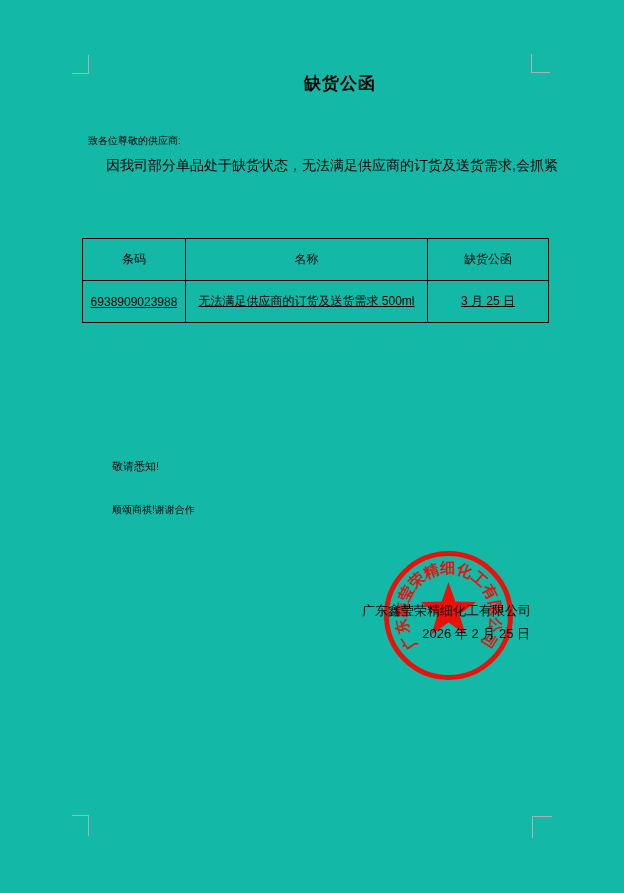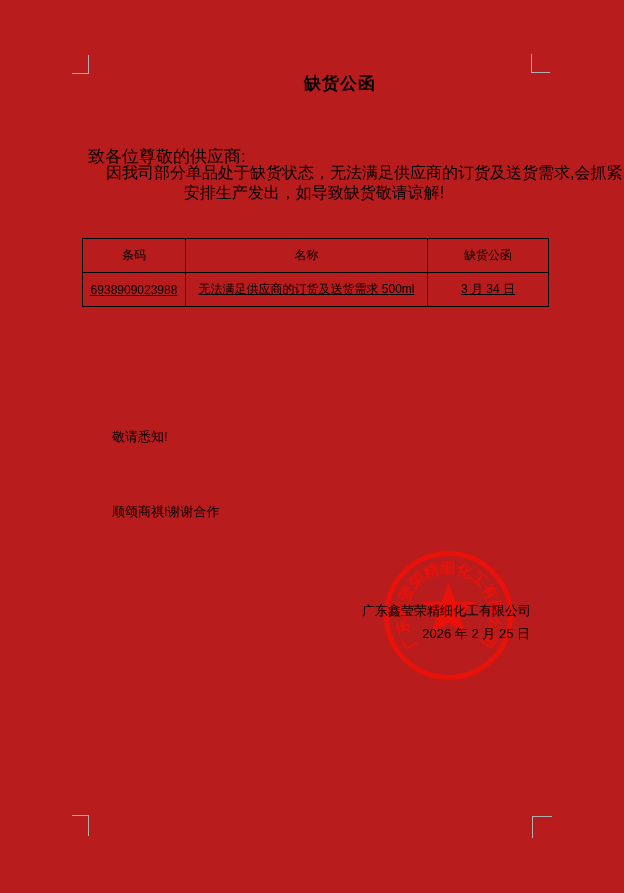--- a/index.html
+++ b/index.html
@@ -2,54 +2,54 @@
 <html><head>
 <meta charset="utf-8">
 <style>
   html,body{margin:0;padding:0;}
   body{
     width:624px;height:893px;
     background:#ffffff;
     font-family:"Liberation Sans","DejaVu Sans",sans-serif;
     color:#000;
   }
-  .page{position:relative;width:624px;height:893px;background:#b91c1c;overflow:hidden;}
+  .page{position:relative;width:624px;height:893px;background:#14b8a6;overflow:hidden;}
 
   
   .mark{position:absolute;}
   .mark-tl{left:72px;top:55px;width:16px;height:18px;border-right:1px solid #b0b0b0;border-bottom:1px solid #b0b0b0;}
   .mark-tr{left:531px;top:54px;width:18px;height:18px;border-left:1px solid #b0b0b0;border-bottom:1px solid #b0b0b0;}
   .mark-bl{left:72px;top:815px;width:16px;height:20px;border-right:1px solid #b0b0b0;border-top:1px solid #b0b0b0;}
   .mark-br{left:532px;top:816px;width:19px;height:21px;border-left:1px solid #b0b0b0;border-top:1px solid #b0b0b0;}
 
   .title{
     position:absolute;left:340px;top:72px;transform:translateX(-50%);
     margin:0;font-size:17px;font-weight:bold;letter-spacing:1px;white-space:nowrap;
   }
-  .salutation{position:absolute;left:88px;top:148px;font-size:17px;line-height:18px;white-space:nowrap;}
-  .para{position:absolute;left:88px;top:163px;width:452px;font-size:16px;text-align:center;}
+  .salutation{position:absolute;left:88px;top:132px;font-size:10px;line-height:18px;white-space:nowrap;}
+  .para{position:absolute;left:88px;top:155px;width:452px;font-size:14px;}
   .para .line{height:20px;line-height:20px;white-space:nowrap;}
   .para .indent{padding-left:18px;}
 
   table.shortage{
     position:absolute;left:82px;top:238px;
     border-collapse:collapse;table-layout:fixed;
     font-size:12px;
   }
   table.shortage th,table.shortage td{
     border:1.5px solid #000;
     text-align:center;vertical-align:middle;
-    font-weight:normal;padding:0 2px;
+    font-weight:normal;padding:12px 2px;
     box-sizing:border-box;
   }
   table.shortage th{height:34px;}
   table.shortage td{height:34px;text-decoration:underline;}
 
-  .notice{position:absolute;left:112px;top:428px;font-size:13px;white-space:nowrap;text-align:center;}
-  .closing{position:absolute;left:112px;top:503px;font-size:13px;white-space:nowrap;}
+  .notice{position:absolute;left:112px;top:459px;font-size:11px;white-space:nowrap;text-align:center;}
+  .closing{position:absolute;left:112px;top:503px;font-size:10px;white-space:nowrap;}
 
   .stamp{position:absolute;left:381px;top:548px;width:135px;height:135px;z-index:1;}
   .stamp text{font-family:"Liberation Sans","DejaVu Sans",sans-serif;font-weight:bold;}
 
   .sig-company{position:absolute;right:93px;top:602px;font-size:13px;white-space:nowrap;z-index:2;}
   .sig-date{position:absolute;right:94px;top:625px;font-size:13px;white-space:nowrap;z-index:2;}
 </style>
 </head>
 <body>
 
@@ -59,41 +59,40 @@
   <div class="mark mark-tr"></div>
   <div class="mark mark-bl"></div>
   <div class="mark mark-br"></div>
 
   <h1 class="title">缺货公函</h1>
 
   <div class="salutation">致各位尊敬的供应商:</div>
 
   <div class="para">
     <div class="line indent">因我司部分单品处于缺货状态，无法满足供应商的订货及送货需求,会抓紧</div>
-    <div class="line">安排生产发出，如导致缺货敬请谅解!</div>
   </div>
 
   <table class="shortage">
     <colgroup>
       <col style="width:103px">
       <col style="width:242px">
       <col style="width:121px">
     </colgroup>
     <thead>
       <tr>
         <th>条码</th>
         <th>名称</th>
         <th>缺货公函</th>
       </tr>
     </thead>
     <tbody>
       <tr>
         <td>6938909023988</td>
         <td>无法满足供应商的订货及送货需求 500ml</td>
-        <td>3 月 34 日</td>
+        <td>3 月 25 日</td>
       </tr>
     </tbody>
   </table>
 
   <div class="notice">敬请悉知!</div>
   <div class="closing">顺颂商祺!谢谢合作</div>
 
   <svg class="stamp" viewBox="0 0 135 135" xmlns="http://www.w3.org/2000/svg">
     <defs>
       <path id="sealArc" d="M 36.9 97.0 A 42.5 42.5 0 1 1 98.1 97.0" fill="none"></path>

